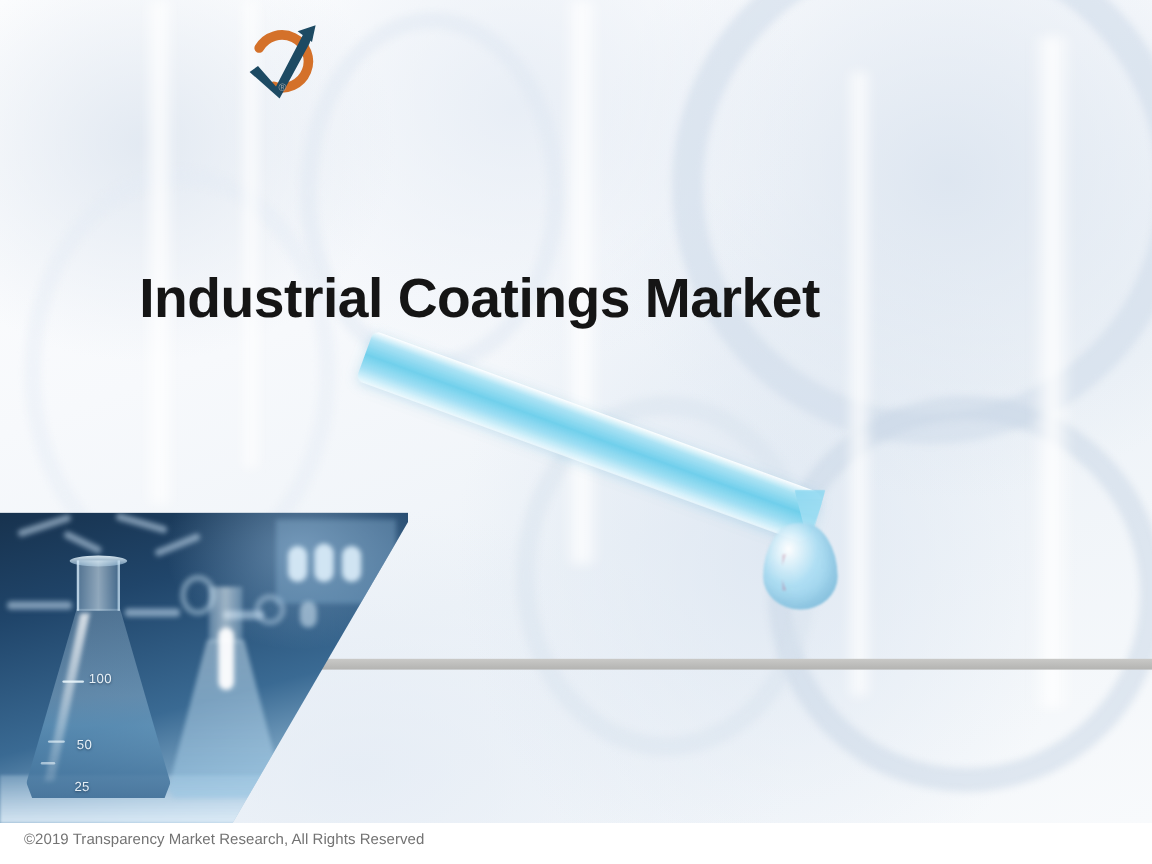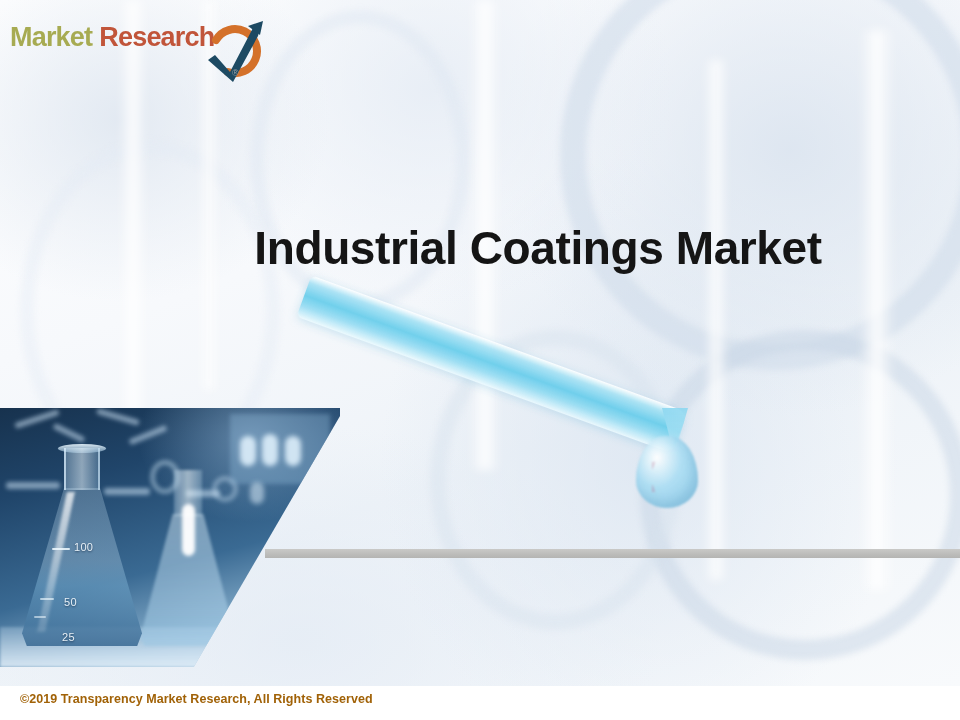--- a/index.html
+++ b/index.html
@@ -104,21 +104,21 @@
 
   
   .divider {
     position:absolute; left:265px; top:549px;
     width:695px; height:9px;
     background:linear-gradient(180deg,#c9c9c7 0%, #bdbdbb 55%, #b4b4b2 100%);
   }
 
   
   .lab-photo {
-    position:absolute; left:0; top:408px;
+    position:absolute; left:0; top:427px;
     width:340px; height:259px;
     overflow:hidden;
     clip-path:polygon(0 0, 100% 0, 100% 8px, 57% 100%, 0 100%);
     background:
       radial-gradient(ellipse 160px 120px at 250px 30px, rgba(150,185,215,.55) 0%, rgba(0,0,0,0) 70%),
       linear-gradient(165deg, #17324e 0%, #20456a 26%, #3a6a93 58%, #8fb6d2 82%, #cfe0ee 100%);
   }
   
   .chalk { position:absolute; background:rgba(205,228,245,.55); filter:blur(2.2px); border-radius:3px; }
   
@@ -223,21 +223,21 @@
     position:absolute; left:196px; top:-4px; width:62px; height:70px;
   }
   .logo-reg {
     position:absolute; left:222px; top:44px;
     font-size:9px; color:#9aa0a5;
   }
 
   
   .title {
     position:absolute; left:0; top:222px; width:960px;
-    text-align:center;
+    text-align:left;
     font-family:"Liberation Sans", sans-serif;
     font-weight:bold;
     font-size:46px;
     line-height:52px;
     color:#151515;
     letter-spacing:-.4px;
     text-indent:116px;
   }
   .subtitle {
     position:absolute; left:0; top:315px; width:960px;
@@ -252,23 +252,22 @@
 
   
   .footer-band {
     position:absolute; left:0; top:686px; width:960px; height:34px;
     background:#ffffff;
   }
   .footer-text {
     position:absolute; left:20px; top:692px;
     font-family:"Liberation Sans", sans-serif;
     font-size:12.5px;
-    color:#a16207;
+    color:#737373;
     letter-spacing:.05px;
-    font-weight:bold;
   }
 </style>
 </head>
 <body>
 
 <div class="slide">
 
   <div class="bg-photo">
     <div class="rim r1"></div>
     <div class="rim r2"></div>
@@ -327,23 +326,20 @@
 
       <div class="grad-tick" style="left:18px; top:150px; width:14px; opacity:.75;"></div>
       <span class="grad-label" style="left:42px; top:148px;">50</span>
 
       <div class="grad-tick" style="left:12px; top:168px; width:12px; opacity:.65;"></div>
       <span class="grad-label" style="left:40px; top:164px;margin-top:19px;">25</span>
     </div>
   </div>
 
   <div class="logo">
-    <div class="logo-line2">
-      <span class="logo-market">Market</span><span class="logo-research">Research</span>
-    </div>
 
     <span class="logo-mark">
       <svg width="62" height="70" viewBox="0 0 62 70" xmlns="http://www.w3.org/2000/svg">
         <path d="M10 20 A22 22 0 1 1 22 52" fill="none" stroke="#d4712a" stroke-width="8" stroke-linecap="round"></path>
         <path d="M9 35 L24 52 L48 6 L56 2 L52 16 L27 62 L2 40 Z" fill="#1d4a63"></path>
         <path d="M42 6 L57 1 L54 15 Z" fill="#1d4a63"></path>
       </svg>
     </span>
     <span class="logo-reg">®</span>
   </div>

